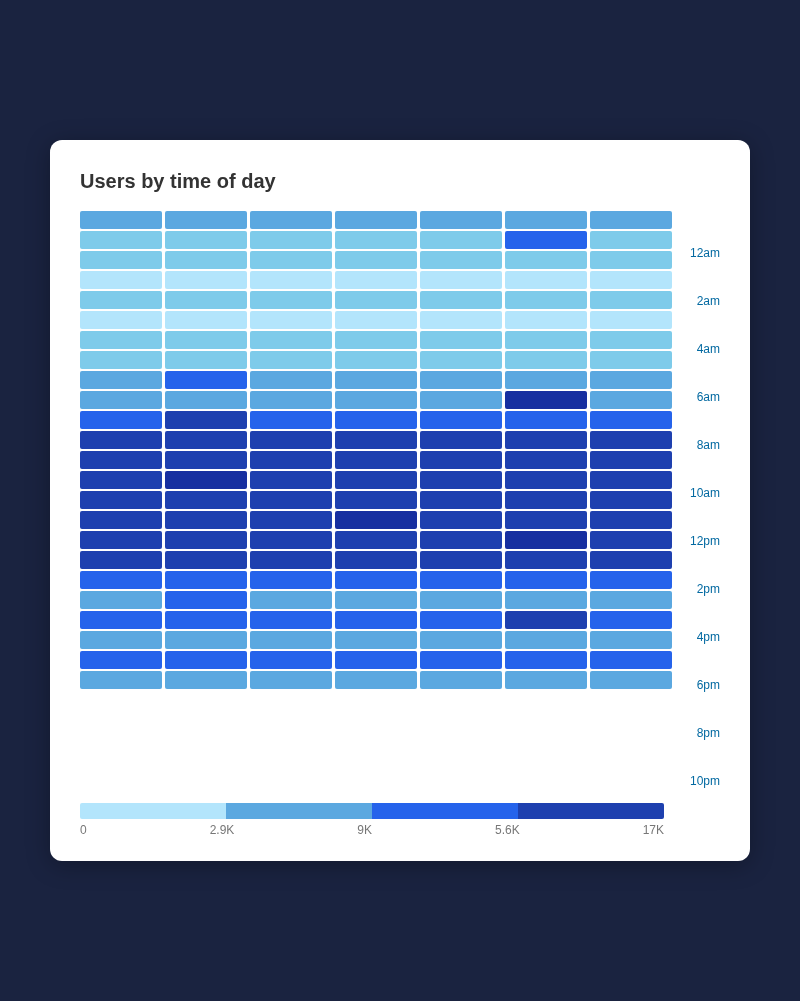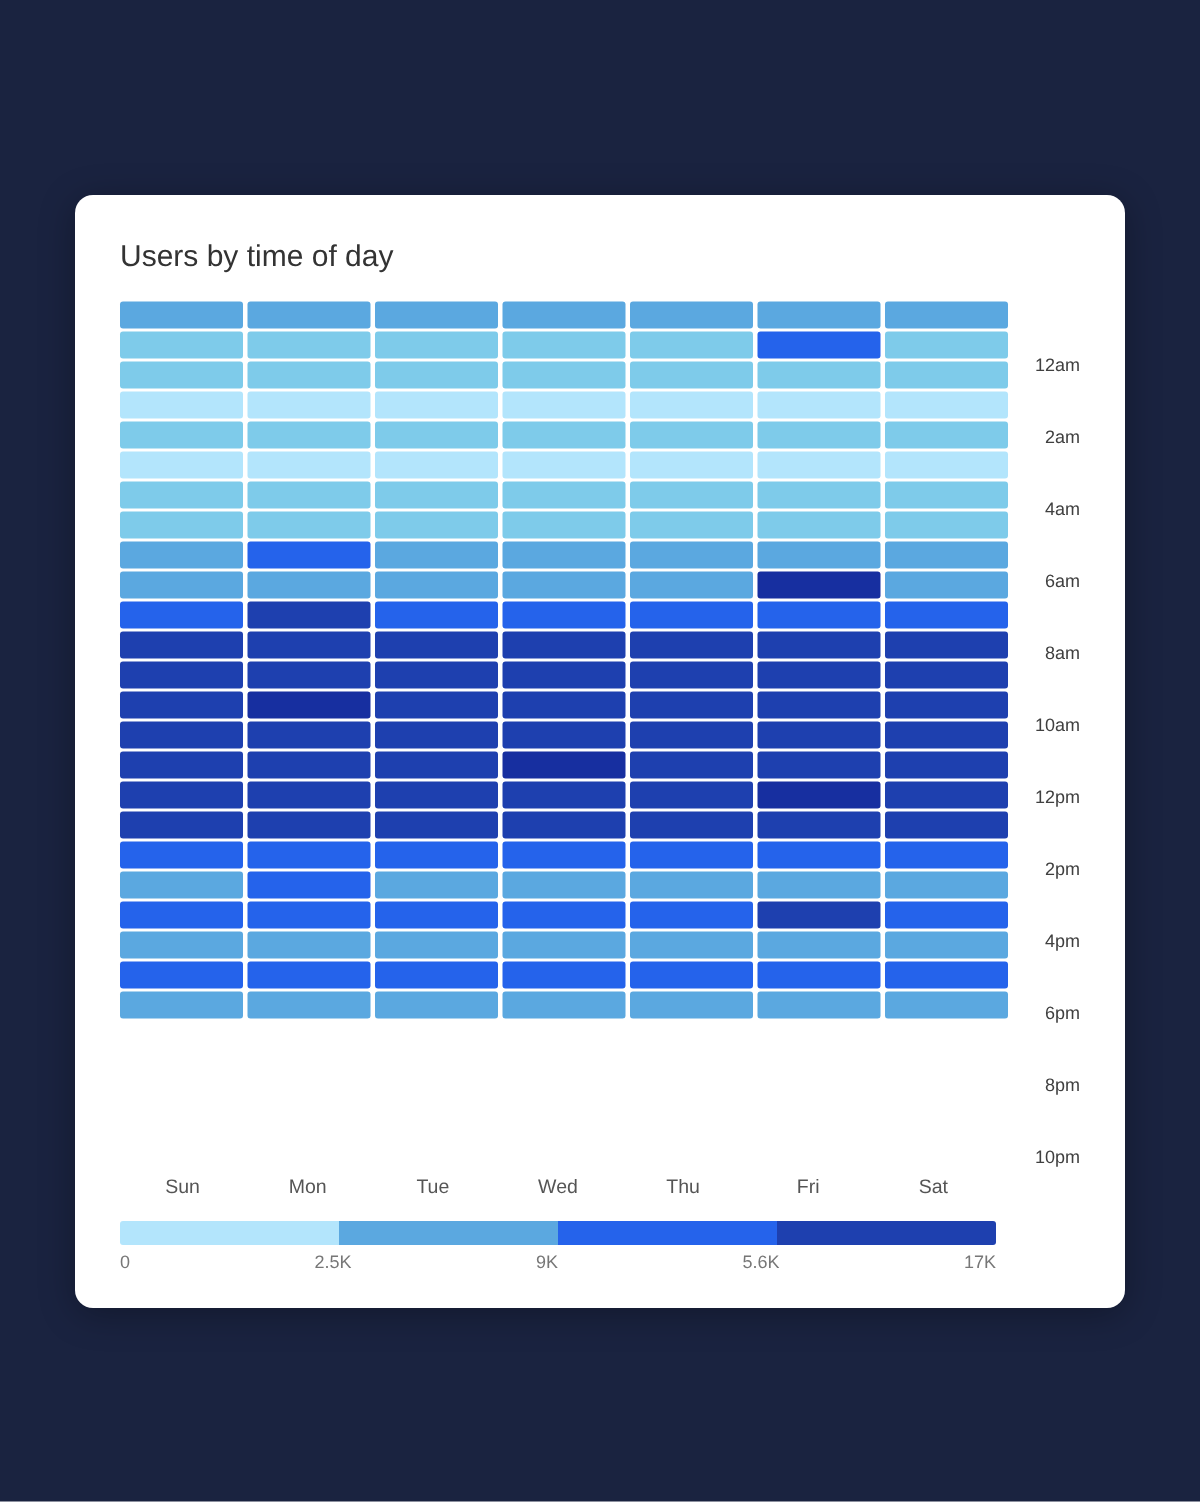--- a/index.html
+++ b/index.html
@@ -23,21 +23,21 @@
     }
     .card {
       background: #fff;
       border-radius: 12px;
       padding: 30px 30px 24px 30px;
       width: 700px;
       box-shadow: 0 4px 24px rgba(0,0,0,0.3);
     }
     .chart-title {
       font-size: 20px;
-      font-weight: 400;
+      font-weight: 700;
       color: #333;
       margin-bottom: 18px;
     }
     .chart-area {
       display: flex;
       flex-direction: row;
       align-items: stretch;
     }
     .heatmap-container {
       flex: 1;
@@ -57,21 +57,21 @@
     }
     .time-labels {
       display: flex;
       flex-direction: column;
       justify-content: space-between;
       padding-left: 8px;
       width: 48px;
     }
     .time-label {
       font-size: 12px;
-      color: #404040;
+      color: #0369a1;
       text-align: right;
       line-height: 1;
       margin-top: 36px;
     }
     .day-labels {
       display: flex;
       flex-direction: row;
       margin-top: 6px;
       padding-right: 56px;
     }
@@ -398,40 +398,31 @@
           <div class="time-label">10am</div>
           <div class="time-label">12pm</div>
           <div class="time-label">2pm</div>
           <div class="time-label">4pm</div>
           <div class="time-label">6pm</div>
           <div class="time-label">8pm</div>
           <div class="time-label">10pm</div>
         </div>
     </div>
 
-    <div class="day-labels" id="day-labels">
-    <div class="day-label">Sun</div>
-        <div class="day-label">Mon</div>
-        <div class="day-label">Tue</div>
-        <div class="day-label">Wed</div>
-        <div class="day-label">Thu</div>
-        <div class="day-label">Fri</div>
-        <div class="day-label">Sat</div>
-      </div>
 
     <div class="legend-section">
       <div class="legend-bar" id="legend-bar">
       <div class="legend-segment" style="background: rgb(179, 229, 252);"></div>
           <div class="legend-segment" style="background: rgb(91, 168, 224);"></div>
           <div class="legend-segment" style="background: rgb(37, 99, 235);"></div>
           <div class="legend-segment" style="background: rgb(30, 64, 175);"></div>
         </div>
       <div class="legend-labels" id="legend-labels">
       <span class="legend-label">0</span>
-          <span class="legend-label">2.5K</span>
+          <span class="legend-label">2.9K</span>
           <span class="legend-label">9K</span>
           <span class="legend-label">5.6K</span>
           <span class="legend-label">17K</span>
         </div>
     </div>
 
   </div>
 
 </div>
 

